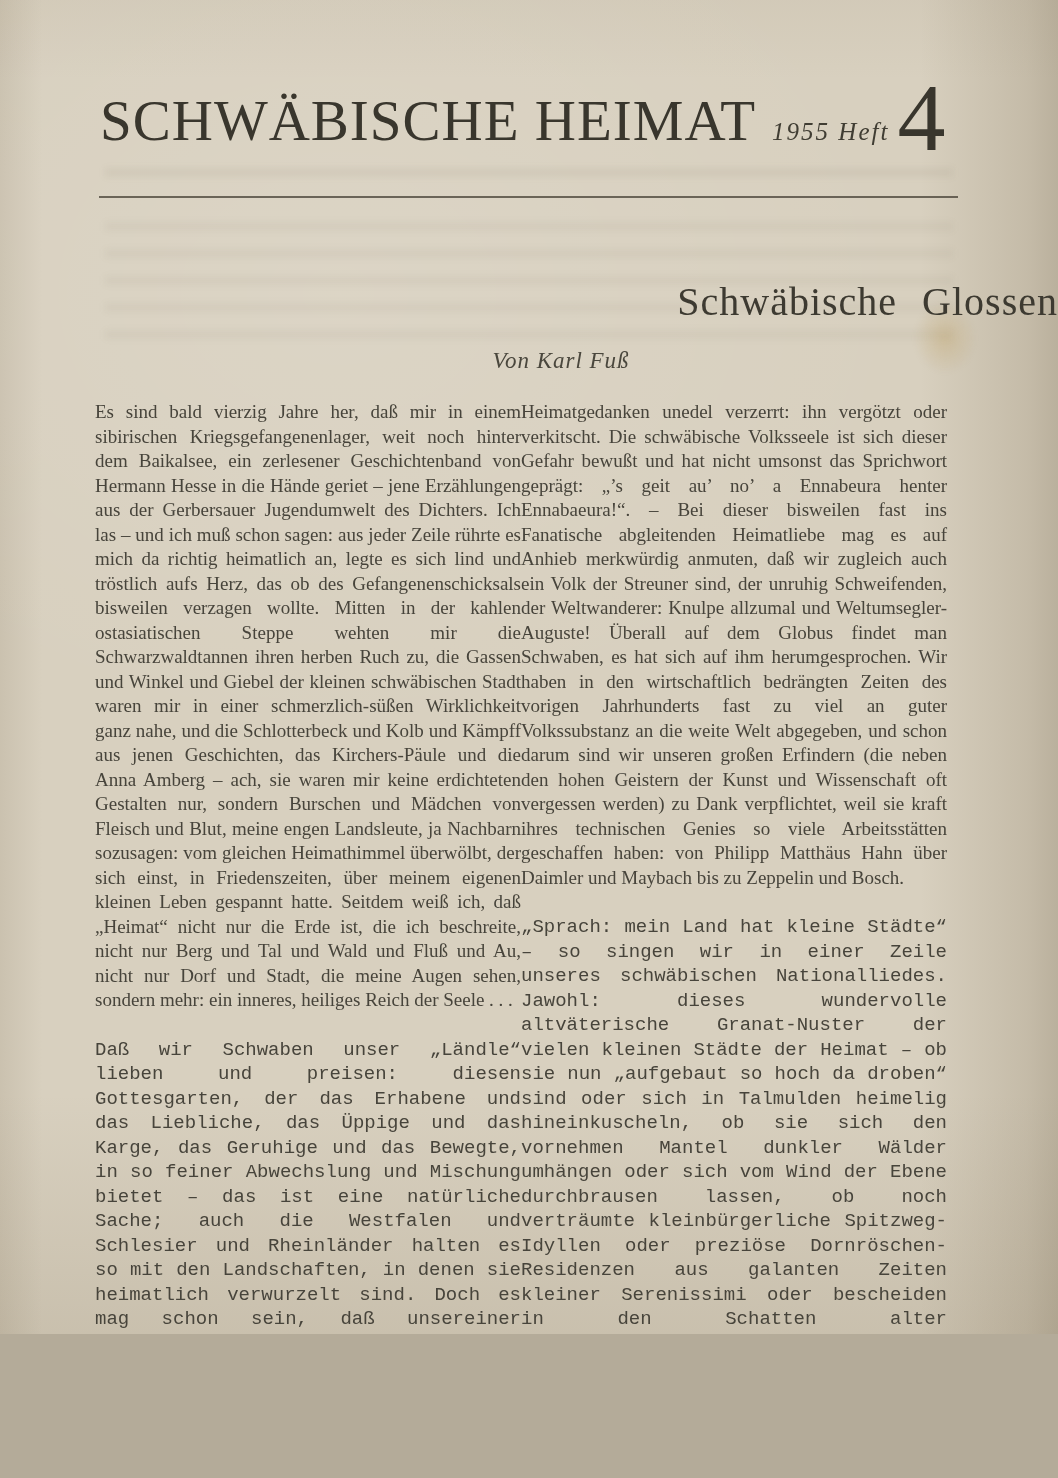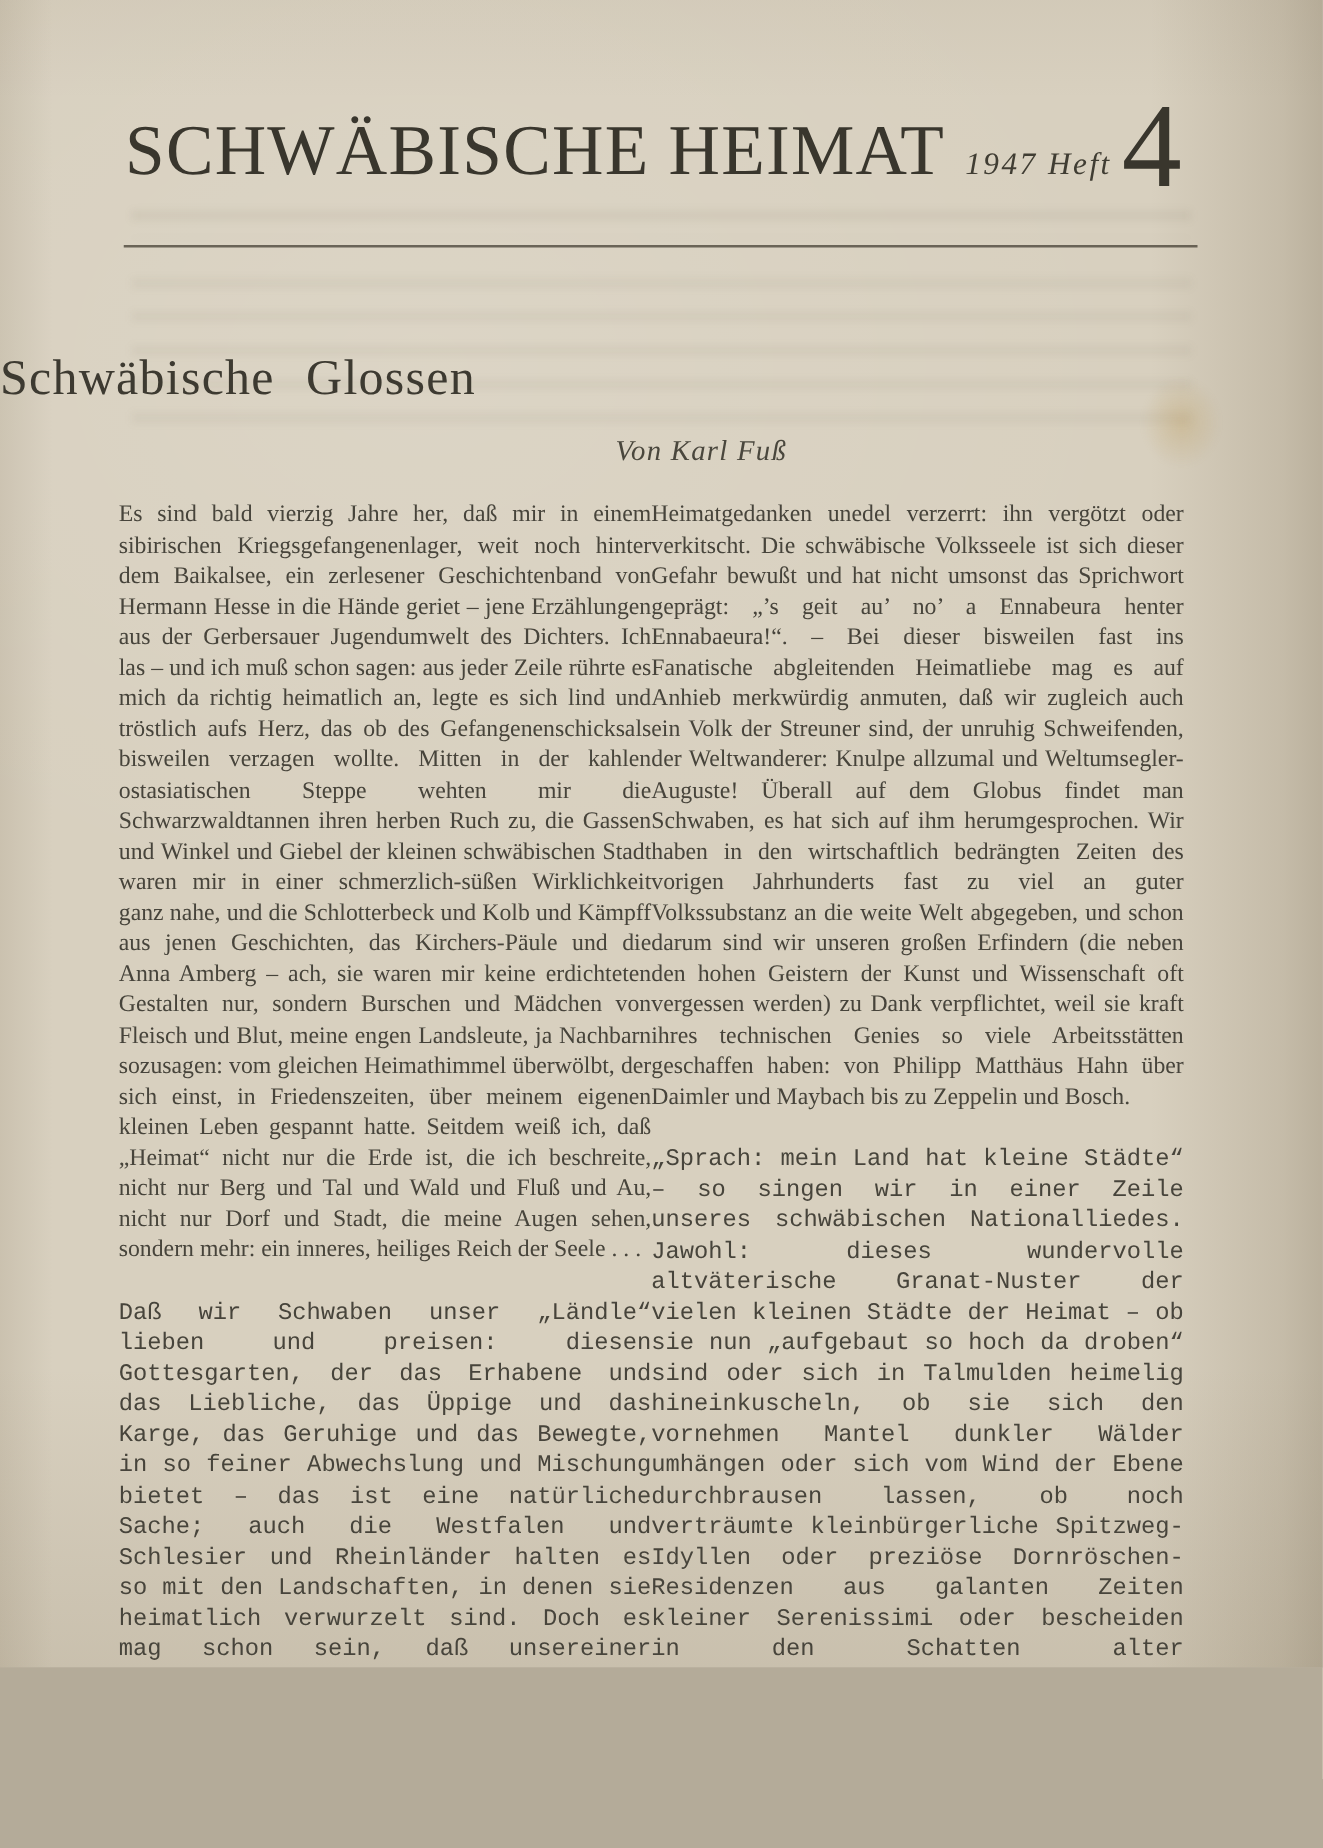--- a/index.html
+++ b/index.html
@@ -91,21 +91,21 @@
     pointer-events: none;
   }
 
   
   .article-title {
     position: absolute;
     top: 278px;
     left: 0;
     width: 100%;
     margin: 0;
-    text-align: left;
+    text-align: right;
     font-size: 40px;
     font-weight: 400;
     letter-spacing: 1px;
     word-spacing: 14px;
     color: #3d3a31;
   }
   .byline {
     position: absolute;
     top: 348px;
     left: 0;
@@ -158,21 +158,21 @@
 <body>
 
 <div class="page">
 
   <div class="bleed-top"></div>
   <div class="bleed-mid"></div>
   <div class="smudge"></div>
 
   <header class="masthead">
     <span class="mast-title">SCHWÄBISCHE HEIMAT</span>
-    <span class="mast-meta">1947 Heft</span>
+    <span class="mast-meta">1955 Heft</span>
     <span class="mast-issue-number">4</span>
   </header>
 
   <div class="rule"></div>
 
   <h1 class="article-title">Schwäbische Glossen</h1>
   <div class="byline">Von Karl Fuß</div>
 
   <main class="columns">
     <section class="col">

